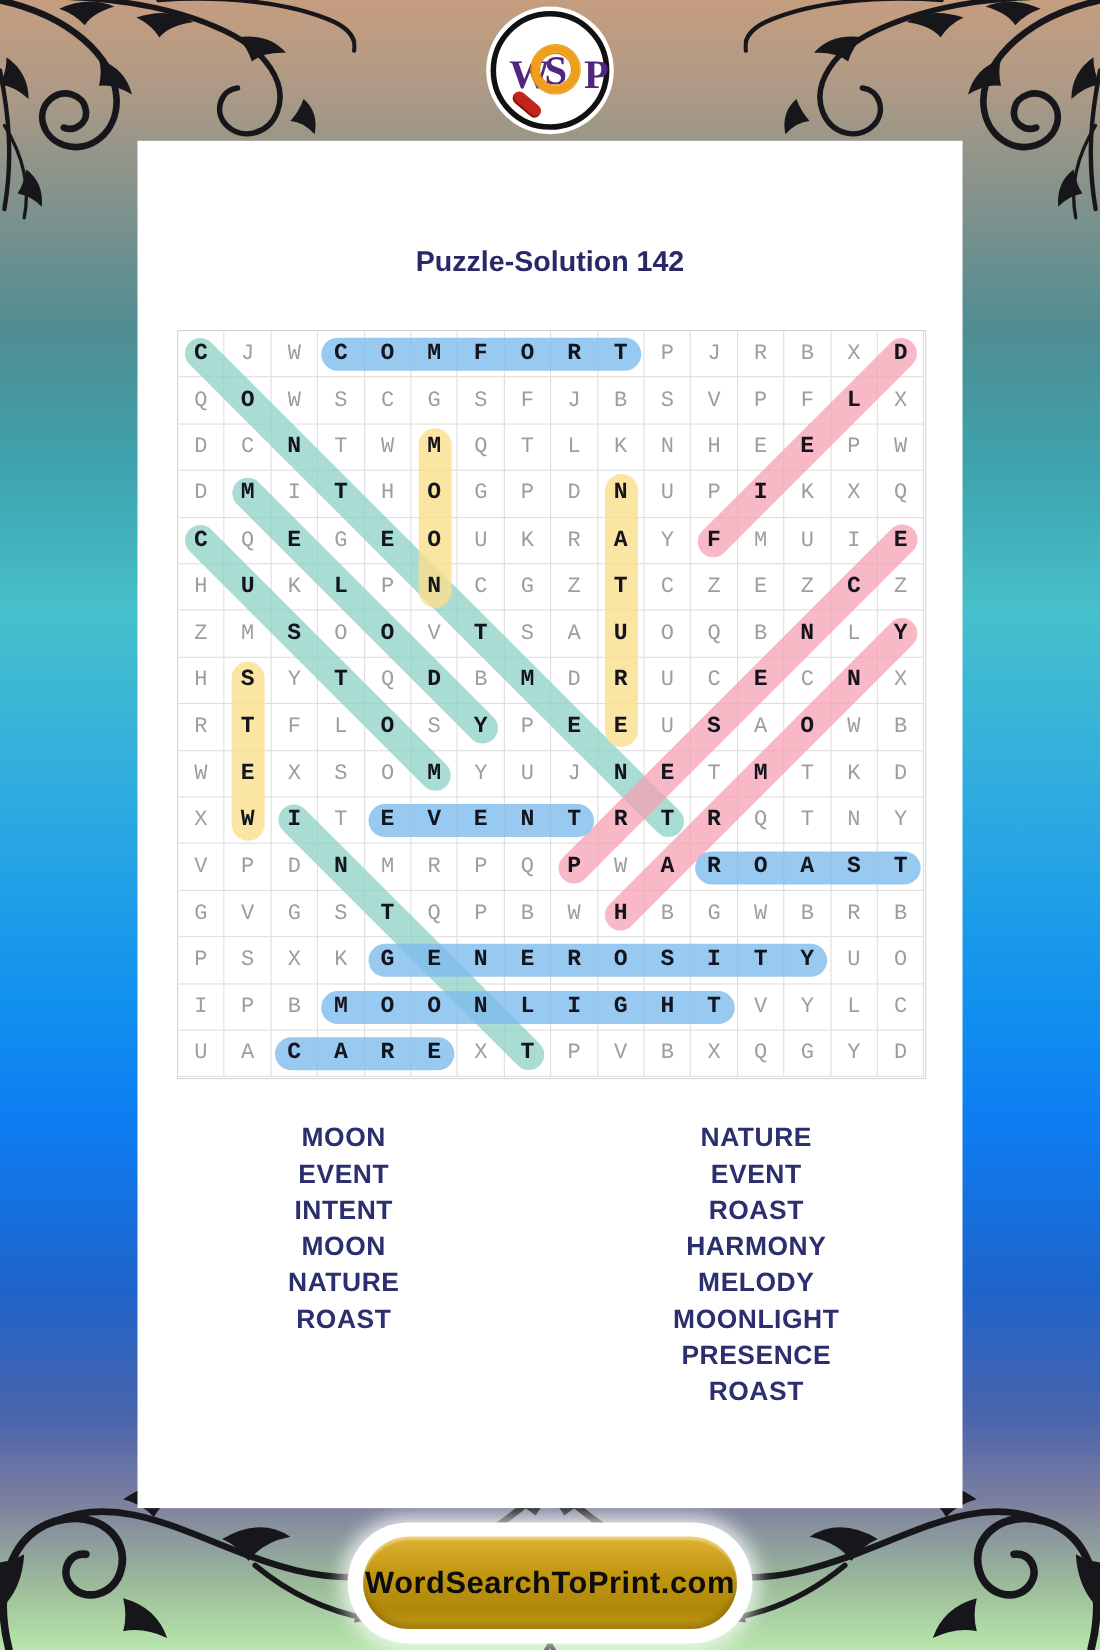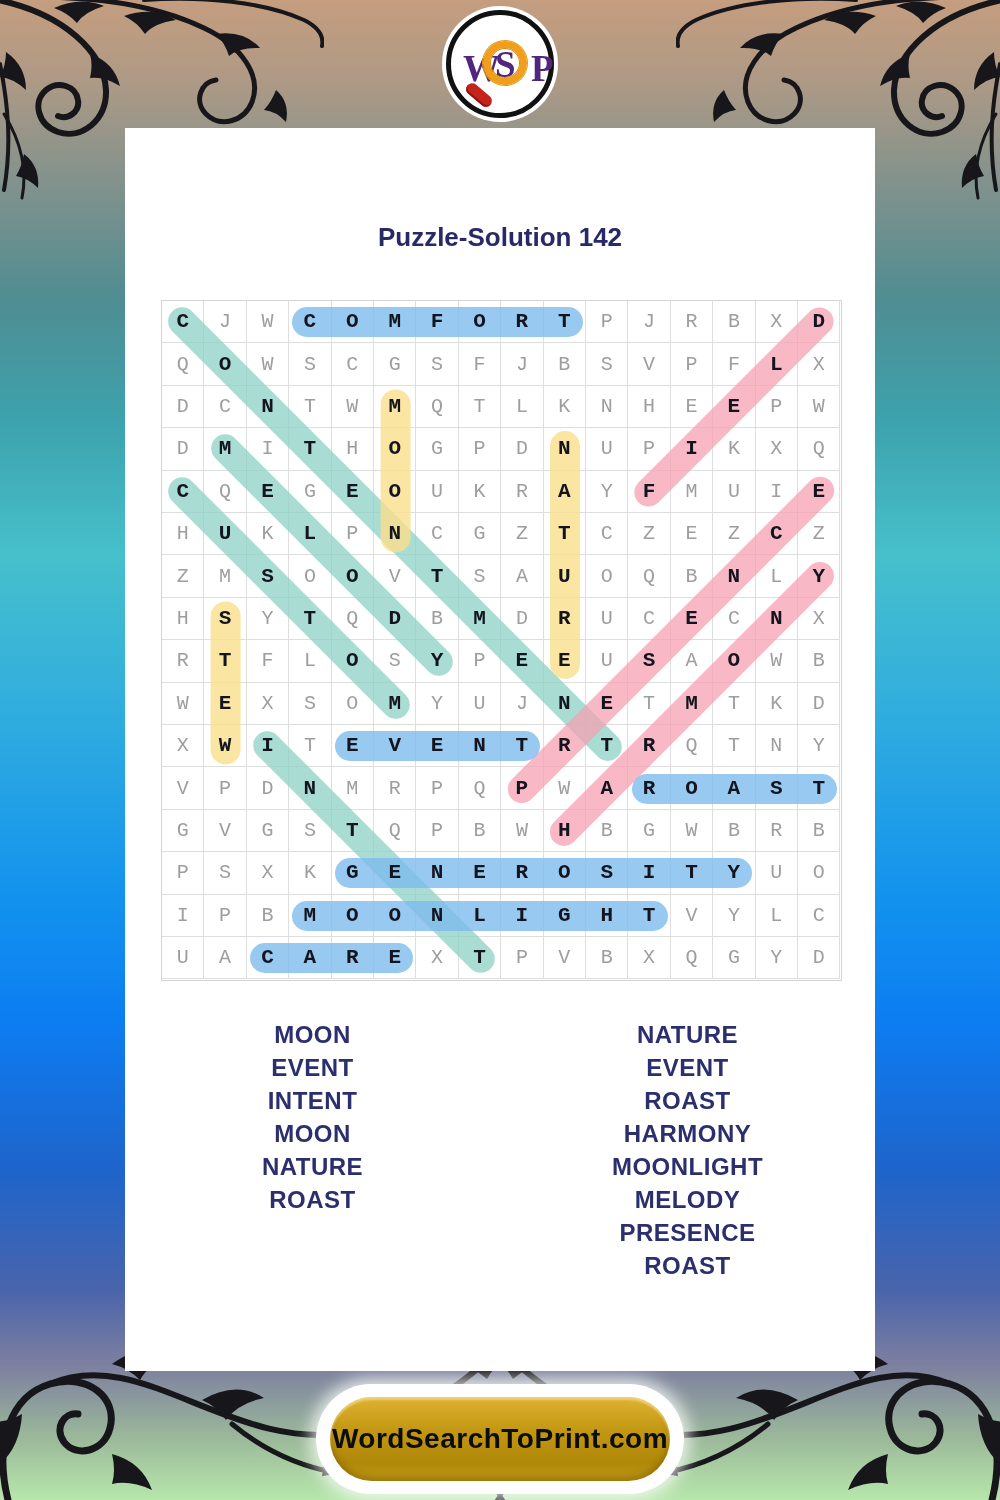--- a/index.html
+++ b/index.html
@@ -986,22 +986,22 @@
         <div class="wl-item">INTENT</div>
         <div class="wl-item">MOON</div>
         <div class="wl-item">NATURE</div>
         <div class="wl-item">ROAST</div>
       </div>
     <div class="wl-col">
         <div class="wl-item">NATURE</div>
         <div class="wl-item">EVENT</div>
         <div class="wl-item">ROAST</div>
         <div class="wl-item">HARMONY</div>
+        <div class="wl-item">MELODY</div>
         <div class="wl-item">MOONLIGHT</div>
-        <div class="wl-item">MELODY</div>
         <div class="wl-item">PRESENCE</div>
         <div class="wl-item">ROAST</div>
       </div>
   </div>
 </div>
 
 <div class="site-btn-wrap">
   <div class="site-btn">
     <span>WordSearchToPrint.com</span>
   </div>

